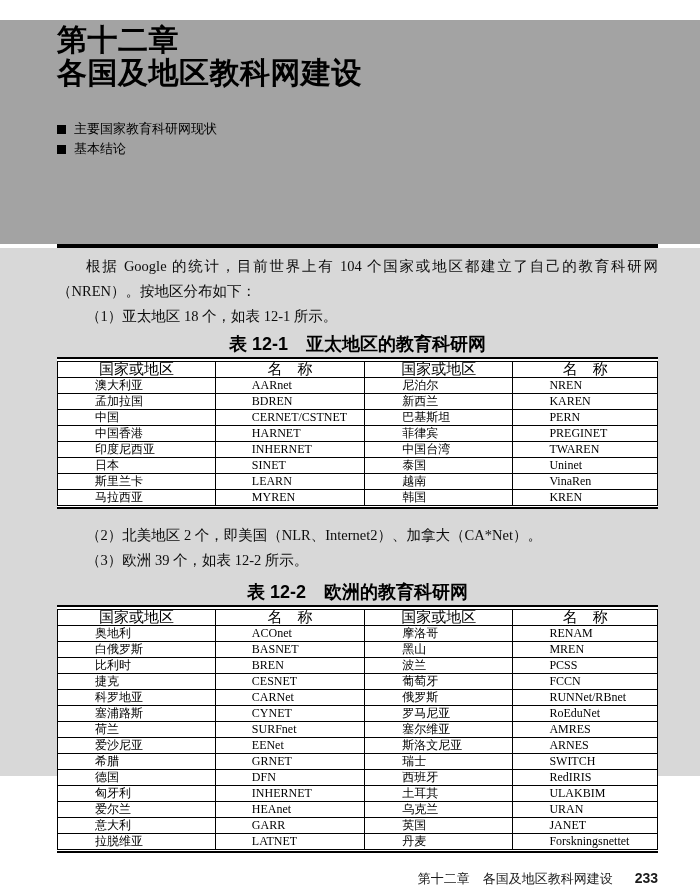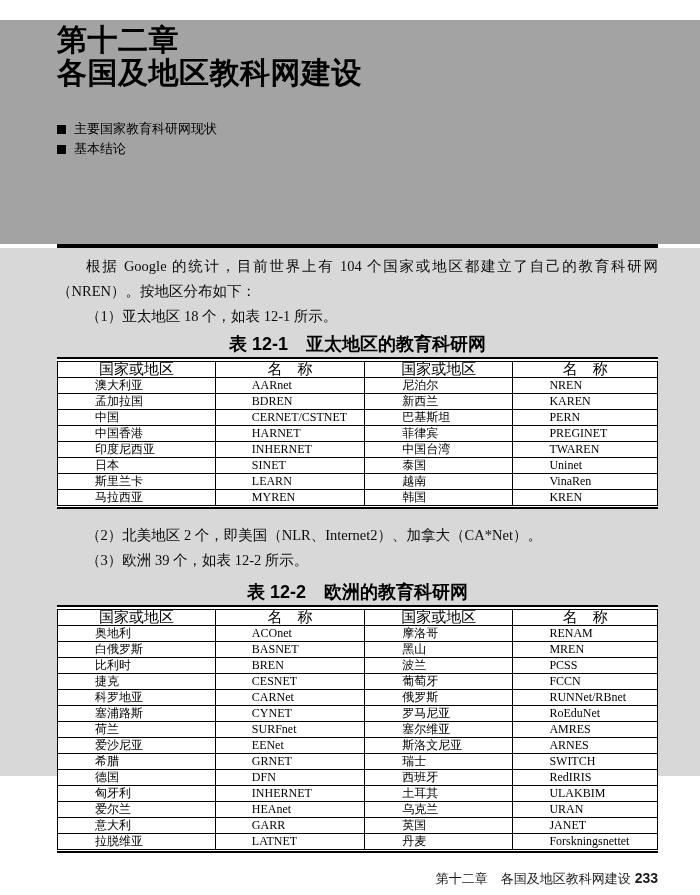--- a/index.html
+++ b/index.html
@@ -53,21 +53,21 @@
   }
   th{text-align:center;font-weight:normal;font-size:15px;}
   td{text-align:left;padding-left:37px;}
   td.net{padding-left:36px;font-size:12px;}
   
   .page-footer{
     margin-top:16px;text-align:right;
     font-family:"Liberation Sans","DejaVu Sans",sans-serif;
     font-size:13px;line-height:18px;color:#1a1a1a;
   }
-  .pagenum{font-weight:bold;font-size:14px;margin-left:4px;}
+  .pagenum{font-weight:bold;font-size:14px;margin-left:22px;}
 </style>
 </head>
 <body>
 
 <div class="chapter-head">
   <h1 class="chapter-title">第十二章</h1>
   <h1 class="chapter-title">各国及地区教科网建设</h1>
   <ul class="bullets">
     <li>
       <span class="sq"></span>

